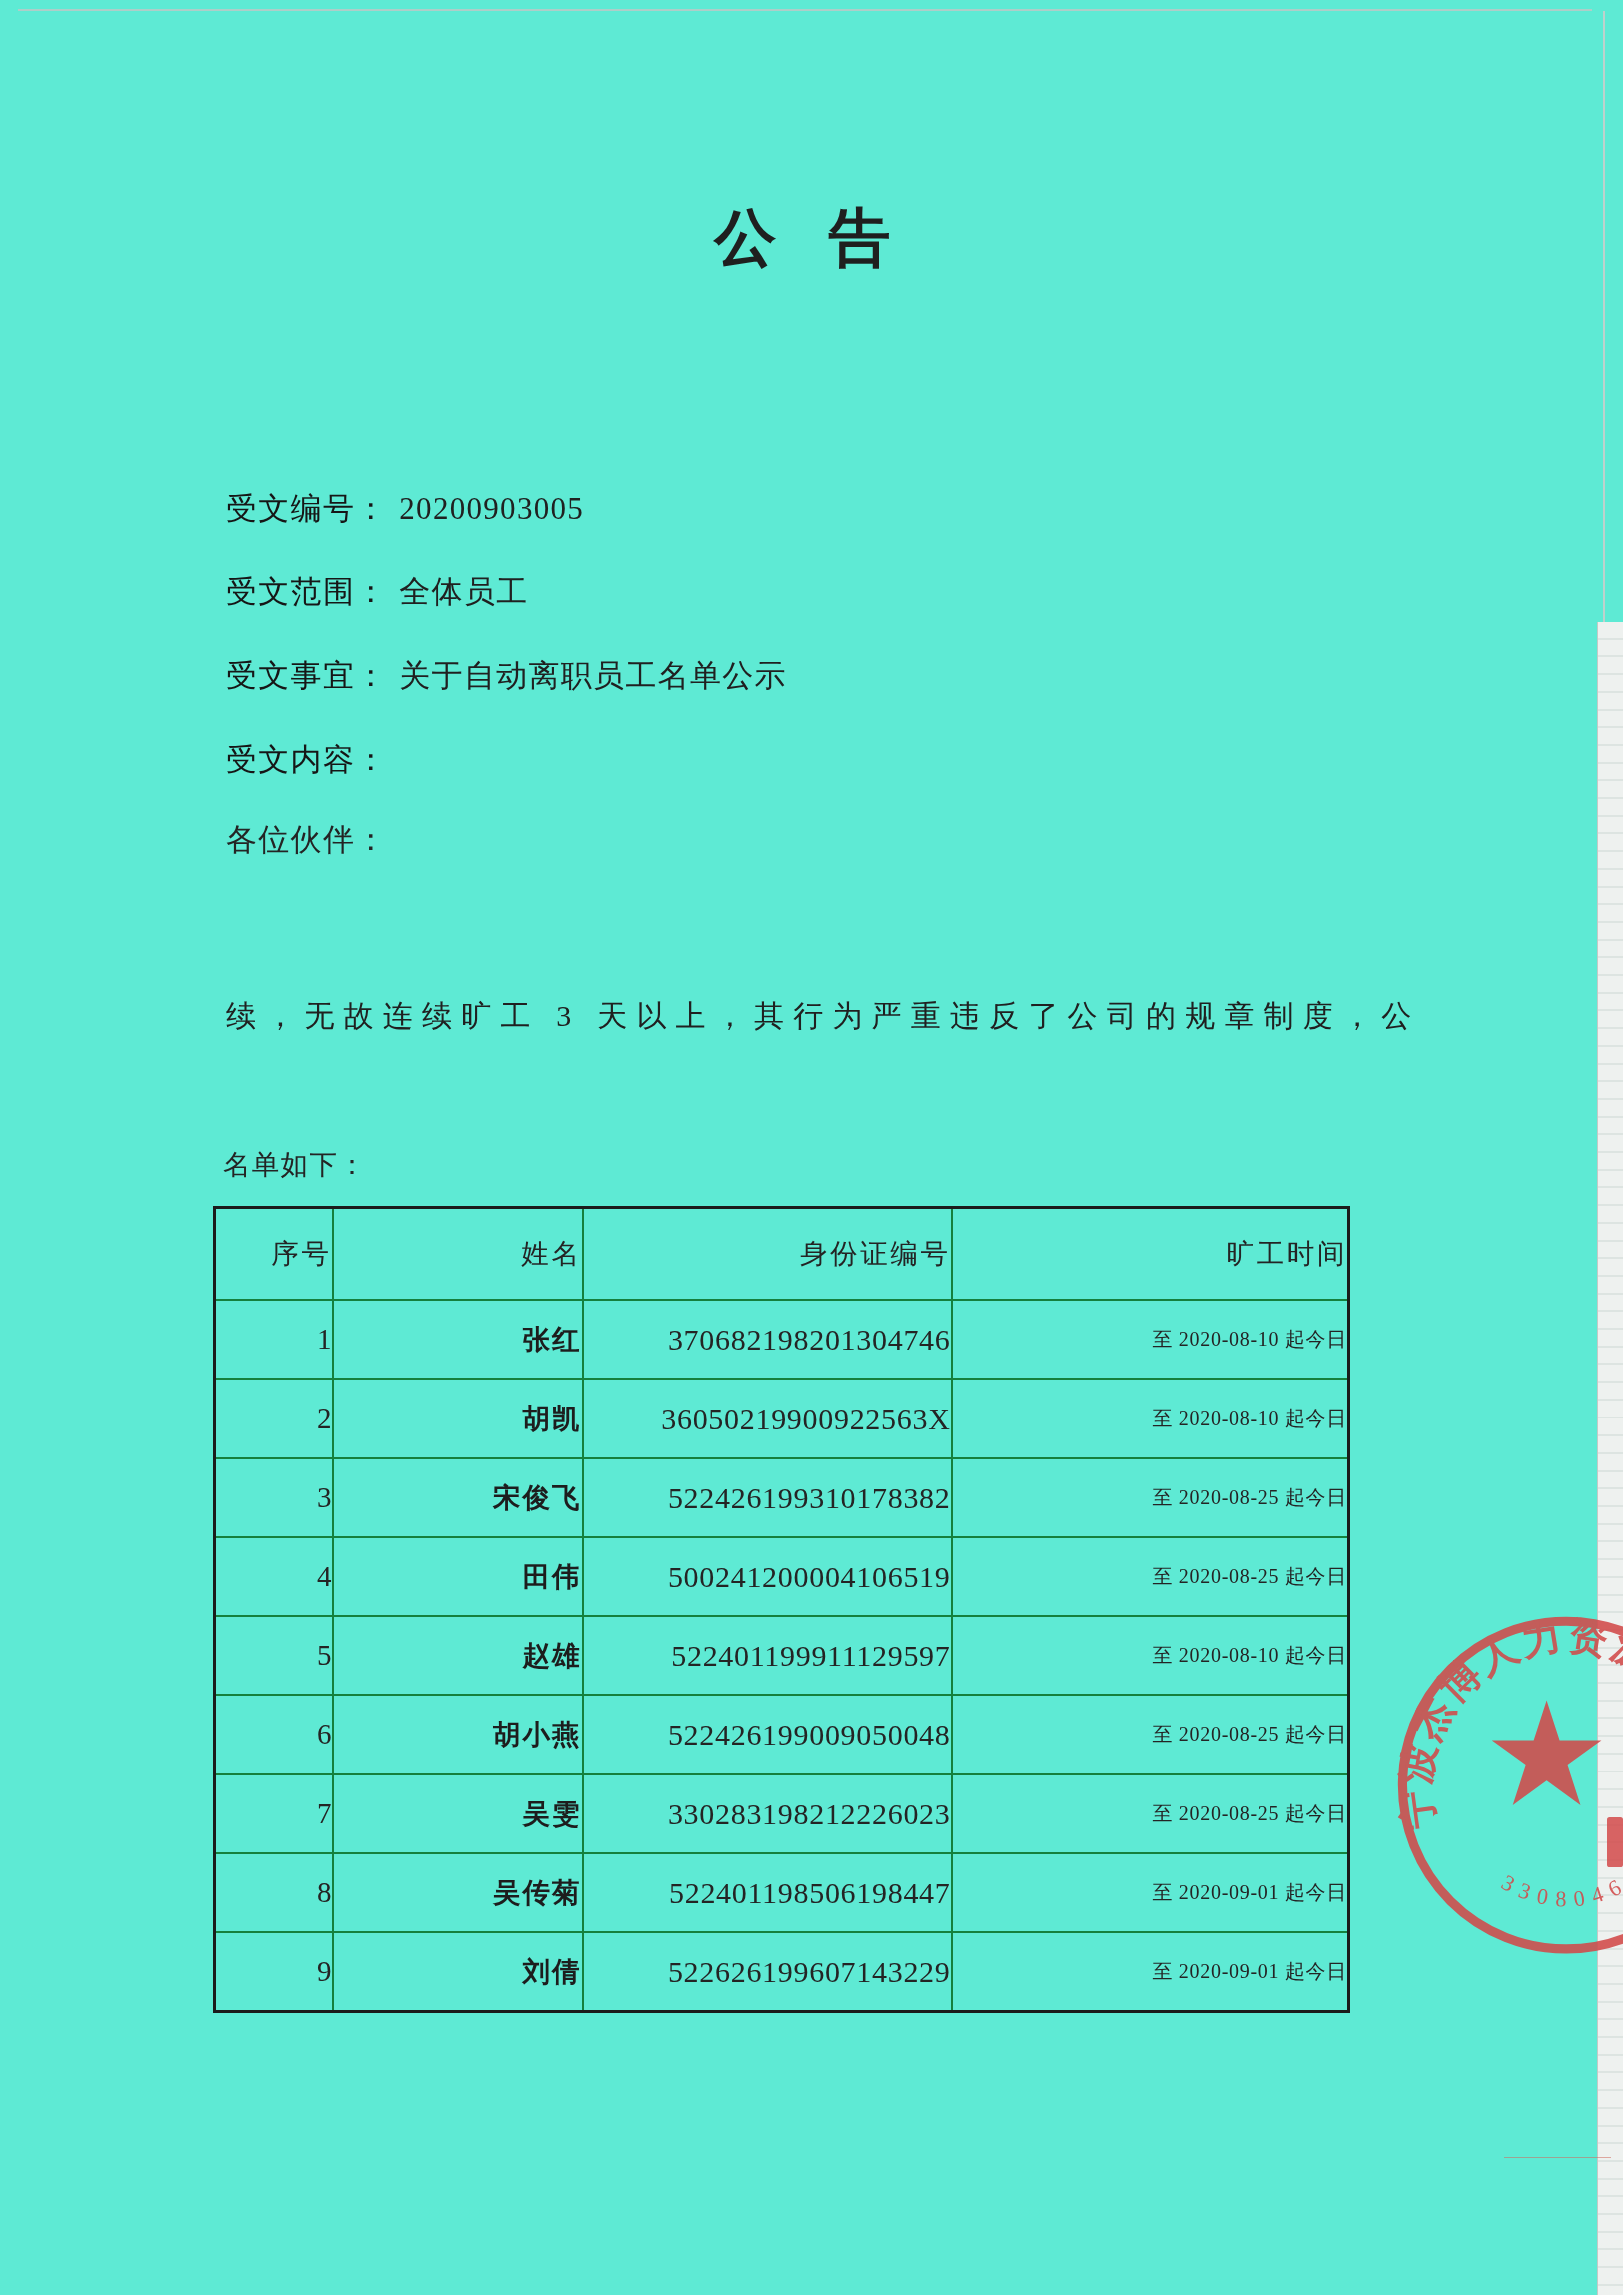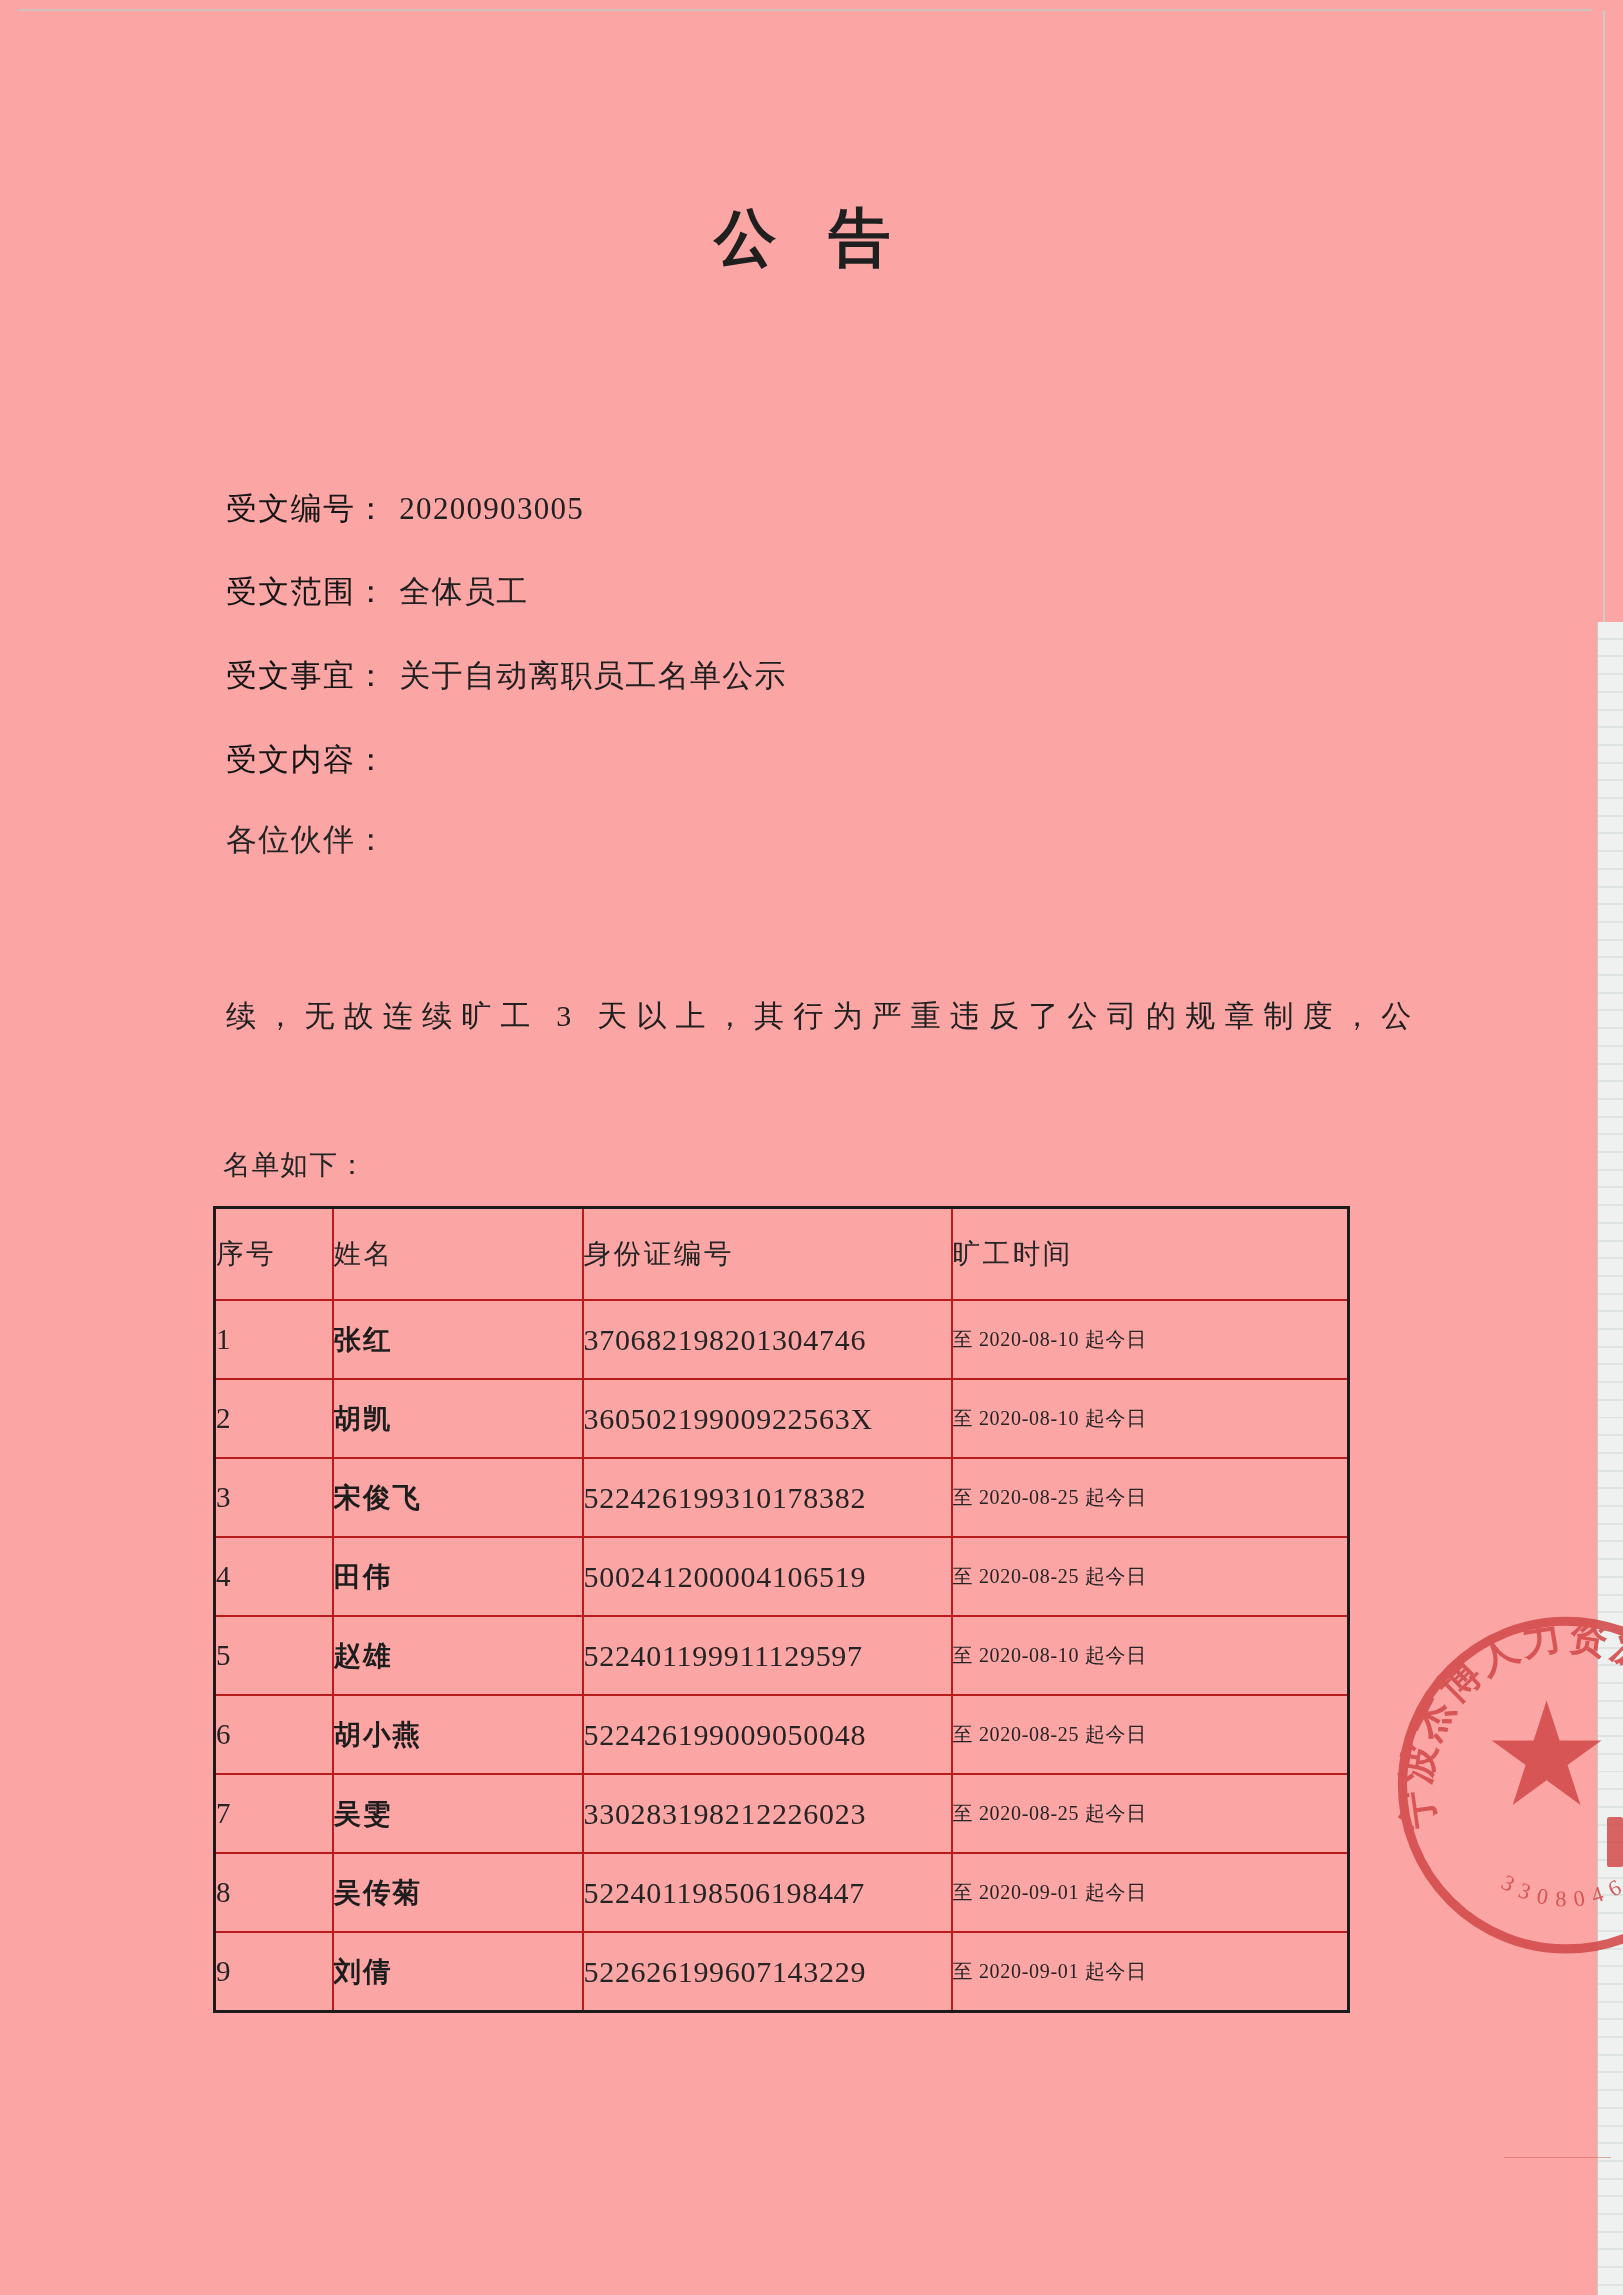--- a/index.html
+++ b/index.html
@@ -1,19 +1,19 @@
 <!DOCTYPE html>
 <html style="font-size:10.5px"><head>
 <meta charset="utf-8">
 <style>
   html,body { margin:0; padding:0; background:#ffffff; }
   .page {
     position:relative;
     width:1623px; height:2295px;
-    background:#fca5a5;
+    background:#5eead4;
     overflow:hidden;
     font-family:"Liberation Serif", serif;
     color:#242424;
   }
   
   .scan-top-line {
     position:absolute; left:18.3px; top:8.5px; width:1574px; height:2px;
     background:#c2c7c4; opacity:.8;
   }
   .scan-right-line {
@@ -45,22 +45,22 @@
   }
   .body-line.indent { padding-left:62px; }
   .list-intro { position:absolute; left:223px; top:1147px; font-size:27.5px; letter-spacing:1.3px; }
   table.roster {
     position:absolute; left:213px; top:1206px;
     width:1134px; table-layout:fixed;
     border-collapse:collapse;
     border:3.3px solid #1b1b1b;
   }
   table.roster th, table.roster td {
-    border:2px solid #b91c1c;
-    text-align:left; vertical-align:middle;
+    border:2px solid #15803d;
+    text-align:right; vertical-align:middle;
     padding:0; overflow:hidden;
   }
   table.roster th { height:90px; font-size:27.5px; font-weight:400; letter-spacing:2.6px; color:#242424; }
   table.roster td { height:77px; }
   table.roster td.col-no   { font-size:29px; }
   table.roster td.col-name { font-family:"Liberation Sans", sans-serif; font-weight:700; font-size:27.5px; letter-spacing:2px; color:#1d1d1d; }
   table.roster td.col-id   { font-size:30px; letter-spacing:0.7px; }
   table.roster td.col-date { font-size:20px; letter-spacing:0.7px; }
   .footer {
     position:absolute; left:216px; top:2096px; width:1132px;

